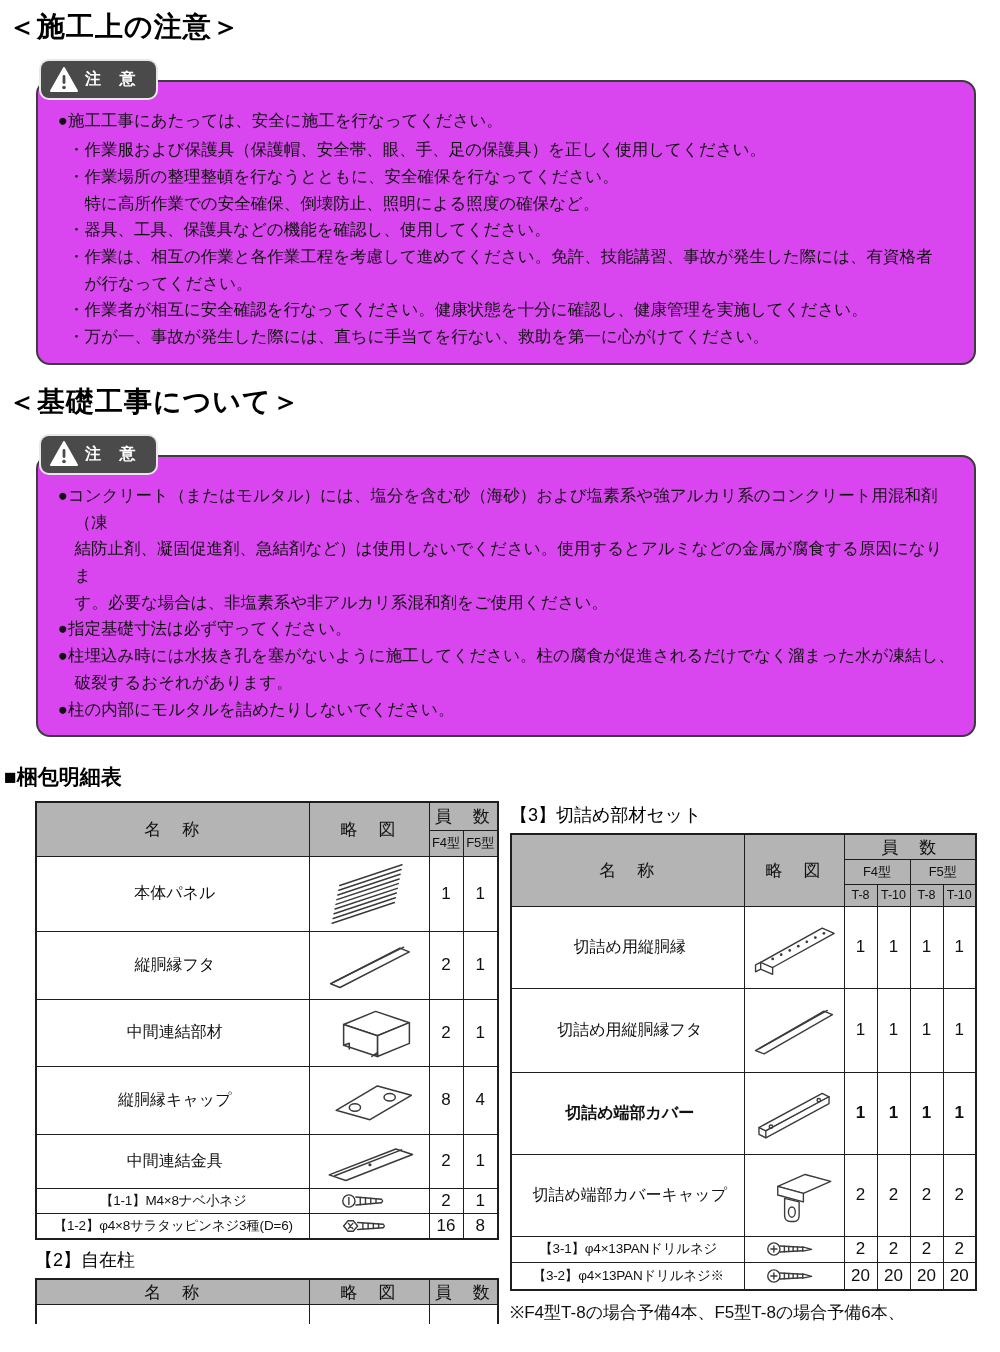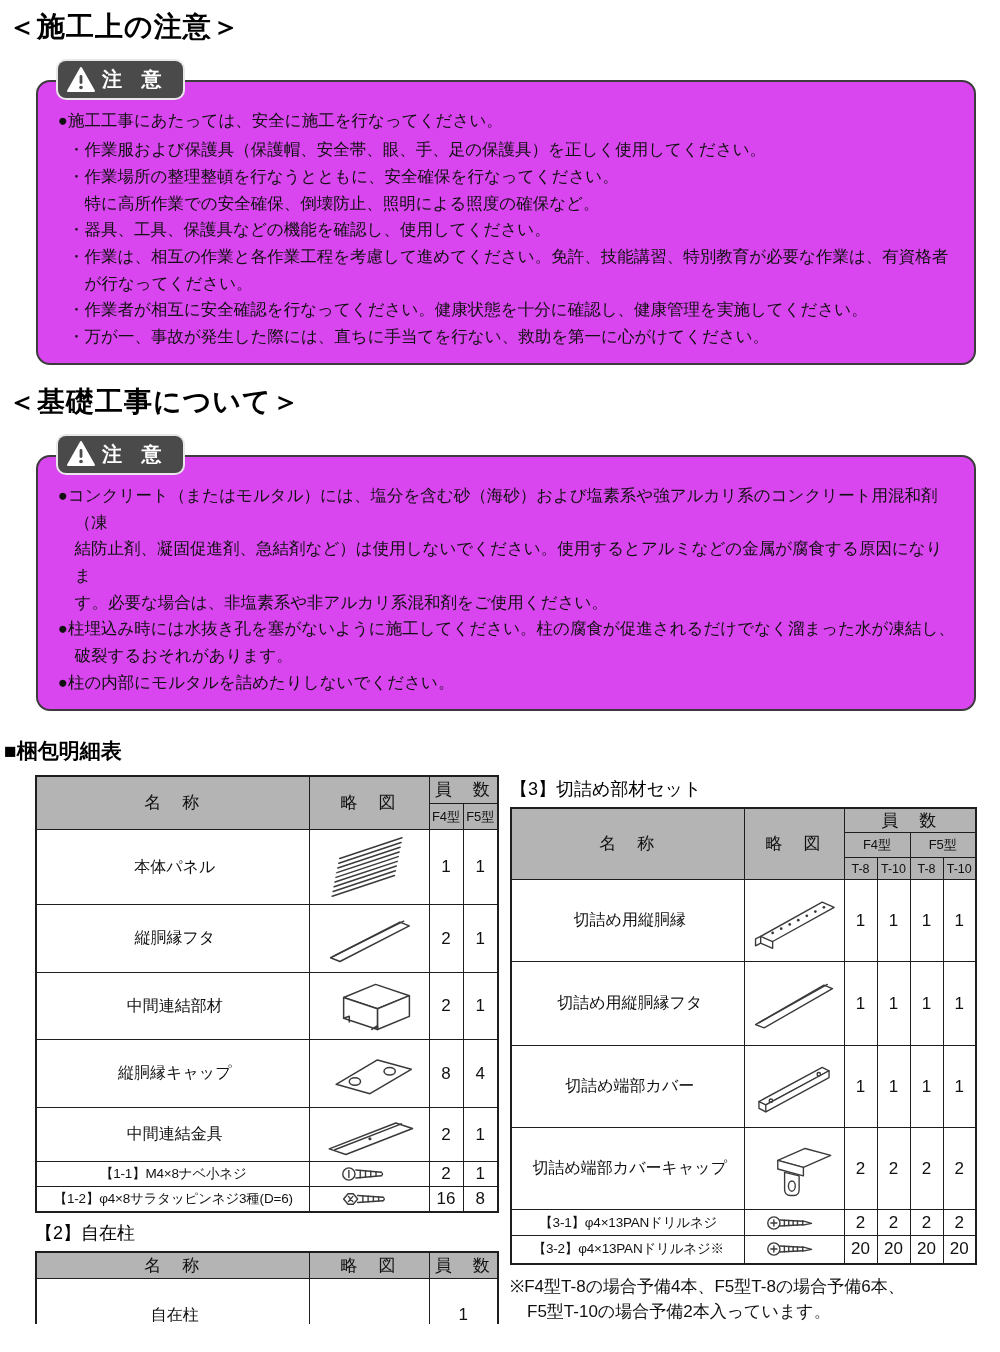--- a/index.html
+++ b/index.html
@@ -4,25 +4,25 @@
 <style>
   * { margin:0; padding:0; box-sizing:border-box; }
   body { background:#fff; }
   .page {
     width:1000px; height:1324px; background:#fff; position:relative;
     font-family:"Liberation Sans", sans-serif; color:#111; overflow:hidden;
   }
   .sec-title { font-size:28px; font-weight:bold; letter-spacing:1px; margin:8px 0 0 8px; color:#000; }
   .caution-wrap { position:relative; margin:34px 24px 0 36px; }
   .caution-badge {
-    position:absolute; top:-19px; left:22px; z-index:2;
+    position:absolute; top:-19px; left:5px; z-index:2;
     display:flex; align-items:center; gap:7px;
     background:#4a4a4a; color:#fff; height:37px; padding:0 14px 0 9px;
     border-radius:8px; box-shadow:0 0 0 2px #e8e8e8;
-    font-size:20px; font-weight:bold; letter-spacing:7px;
+    font-size:16px; font-weight:bold; letter-spacing:7px;
   }
   .caution-box {
     border:2.5px solid #3c3c3c; border-radius:14px; background:#d946ef;
     padding:25px 18px 13px 20px;
   }
   .lead { font-size:16.5px; line-height:1.58; }
   .bullets { list-style:none; }
   .bullets.sub { margin-left:10px; margin-top:3px; }
   .bullets li {
     font-size:16.5px; line-height:1.62; white-space:pre-line;
@@ -67,21 +67,21 @@
       </svg>
       <span>注 意</span>
     </div>
     <div class="caution-box">
       <div class="lead">●施工工事にあたっては、安全に施工を行なってください。</div>
       <ul class="bullets sub">
         <li>・作業服および保護具（保護帽、安全帯、眼、手、足の保護具）を正しく使用してください。</li>
         <li>・作業場所の整理整頓を行なうとともに、安全確保を行なってください。
 特に高所作業での安全確保、倒壊防止、照明による照度の確保など。</li>
         <li>・器具、工具、保護具などの機能を確認し、使用してください。</li>
-        <li>・作業は、相互の作業と各作業工程を考慮して進めてください。免許、技能講習、特別教育が必要な作業は、有資格者
+        <li>・作業は、相互の作業と各作業工程を考慮して進めてください。免許、技能講習、事故が発生した際には、有資格者
 が行なってください。</li>
         <li>・作業者が相互に安全確認を行なってください。健康状態を十分に確認し、健康管理を実施してください。</li>
         <li>・万が一、事故が発生した際には、直ちに手当てを行ない、救助を第一に心がけてください。</li>
       </ul>
     </div>
   </div>
 
   <div class="sec-title" style="margin-top:18px;">＜基礎工事について＞</div>
 
   <div class="caution-wrap">
@@ -91,20 +91,21 @@
         <rect x="12.6" y="8" width="2.8" height="9" rx="1.4" fill="#4a4a4a"></rect>
         <circle cx="14" cy="20.5" r="1.8" fill="#4a4a4a"></circle>
       </svg>
       <span>注 意</span>
     </div>
     <div class="caution-box">
       <ul class="bullets">
         <li>●コンクリート（またはモルタル）には、塩分を含む砂（海砂）および塩素系や強アルカリ系のコンクリート用混和剤（凍
 結防止剤、凝固促進剤、急結剤など）は使用しないでください。使用するとアルミなどの金属が腐食する原因になりま
 す。必要な場合は、非塩素系や非アルカリ系混和剤をご使用ください。</li>
+        <li>●指定基礎寸法は必ず守ってください。</li>
         <li>●柱埋込み時には水抜き孔を塞がないように施工してください。柱の腐食が促進されるだけでなく溜まった水が凍結し、
 破裂するおそれがあります。</li>
         <li>●柱の内部にモルタルを詰めたりしないでください。</li>
       </ul>
     </div>
   </div>
 
   <div class="packing-title">■梱包明細表</div>
 
   <div class="tables-row">
@@ -319,21 +320,21 @@
               <svg class="sk" width="94" height="70" viewBox="0 0 110 80">
                 <polygon class="f" points="10,64 90,18 100,22 20,68"></polygon>
                 <line x1="14" y1="62" x2="94" y2="17"></line>
               </svg>
             </td>
             <td class="qty">1</td>
             <td class="qty">1</td>
             <td class="qty">1</td>
             <td class="qty">1</td>
           </tr>
-          <tr style="height:82px;">
+          <tr style="height:82px;font-weight:bold;">
             <td class="name">切詰め端部カバー</td>
             <td class="sketch">
               <svg class="sk" width="94" height="72" viewBox="0 0 110 82">
                 <polygon class="f" points="14,58 88,18 96,22 22,62"></polygon>
                 <polygon class="f" points="22,62 96,22 96,30 22,70"></polygon>
                 <polyline points="14,58 14,66 22,70"></polyline>
                 <circle cx="28" cy="57" r="2"></circle>
                 <circle cx="84" cy="26" r="2"></circle>
               </svg>
             </td>

